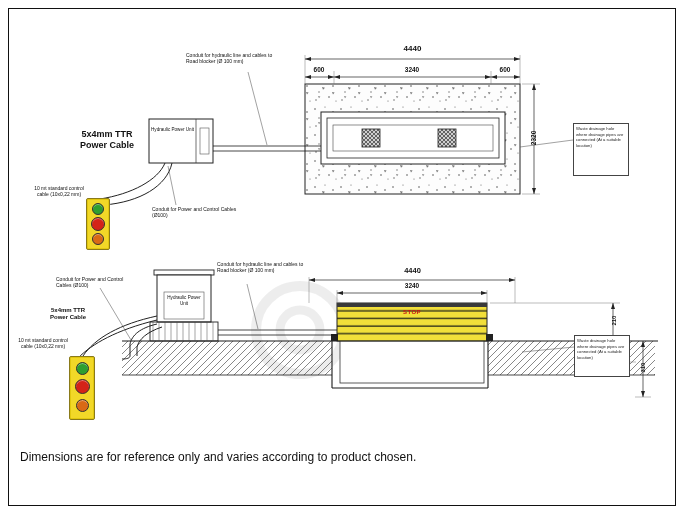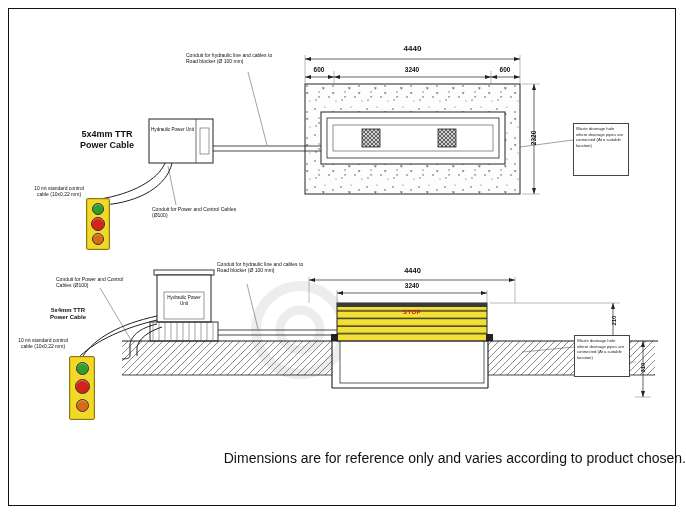--- a/index.html
+++ b/index.html
@@ -13,21 +13,21 @@
   .c{text-align:center;}
   .dim8{font-size:8px;font-weight:600;text-align:center;}
   .dim75{font-size:7.5px;font-weight:600;text-align:center;}
   .dim65{font-size:6.5px;font-weight:600;text-align:center;}
   .dim6{font-size:6px;font-weight:600;text-align:center;}
   .rot{transform:rotate(-90deg);}
   .bold9{font-size:9px;font-weight:bold;text-align:center;line-height:1.25;}
   .bold6{font-size:6px;font-weight:bold;text-align:center;}
   .notebox{position:absolute;border:0.7px solid #444;background:#fff;font-size:4.2px;
            padding:2px;line-height:1.35;overflow:hidden;color:#222;}
-  .footer{position:absolute;left:0;right:0;text-align:right;font-size:14px;color:#111;padding-left:20px;}
+  .footer{position:absolute;left:0;right:0;text-align:left;font-size:12px;color:#111;padding-left:20px;}
   .stoplbl{font-size:6px;font-weight:bold;color:#c81414;text-align:center;letter-spacing:0.5px;}
   .pendant{position:absolute;background:#f2d828;border:1px solid #8a7a1a;border-radius:2px;
            box-shadow:inset 0 0 0 1px #e2c70e;}
   .pbtn{position:absolute;border-radius:50%;border:1px solid #333;
         box-shadow:inset 0 1px 0 rgba(255,255,255,.4);}
   
   .dl{stroke:#222;stroke-width:0.7;}
   .wl{stroke:#777;stroke-width:0.5;}
   .ol{stroke:#1a1a1a;stroke-width:1.1;fill:none;}
   .ol2{stroke:#1a1a1a;stroke-width:0.8;fill:none;}

